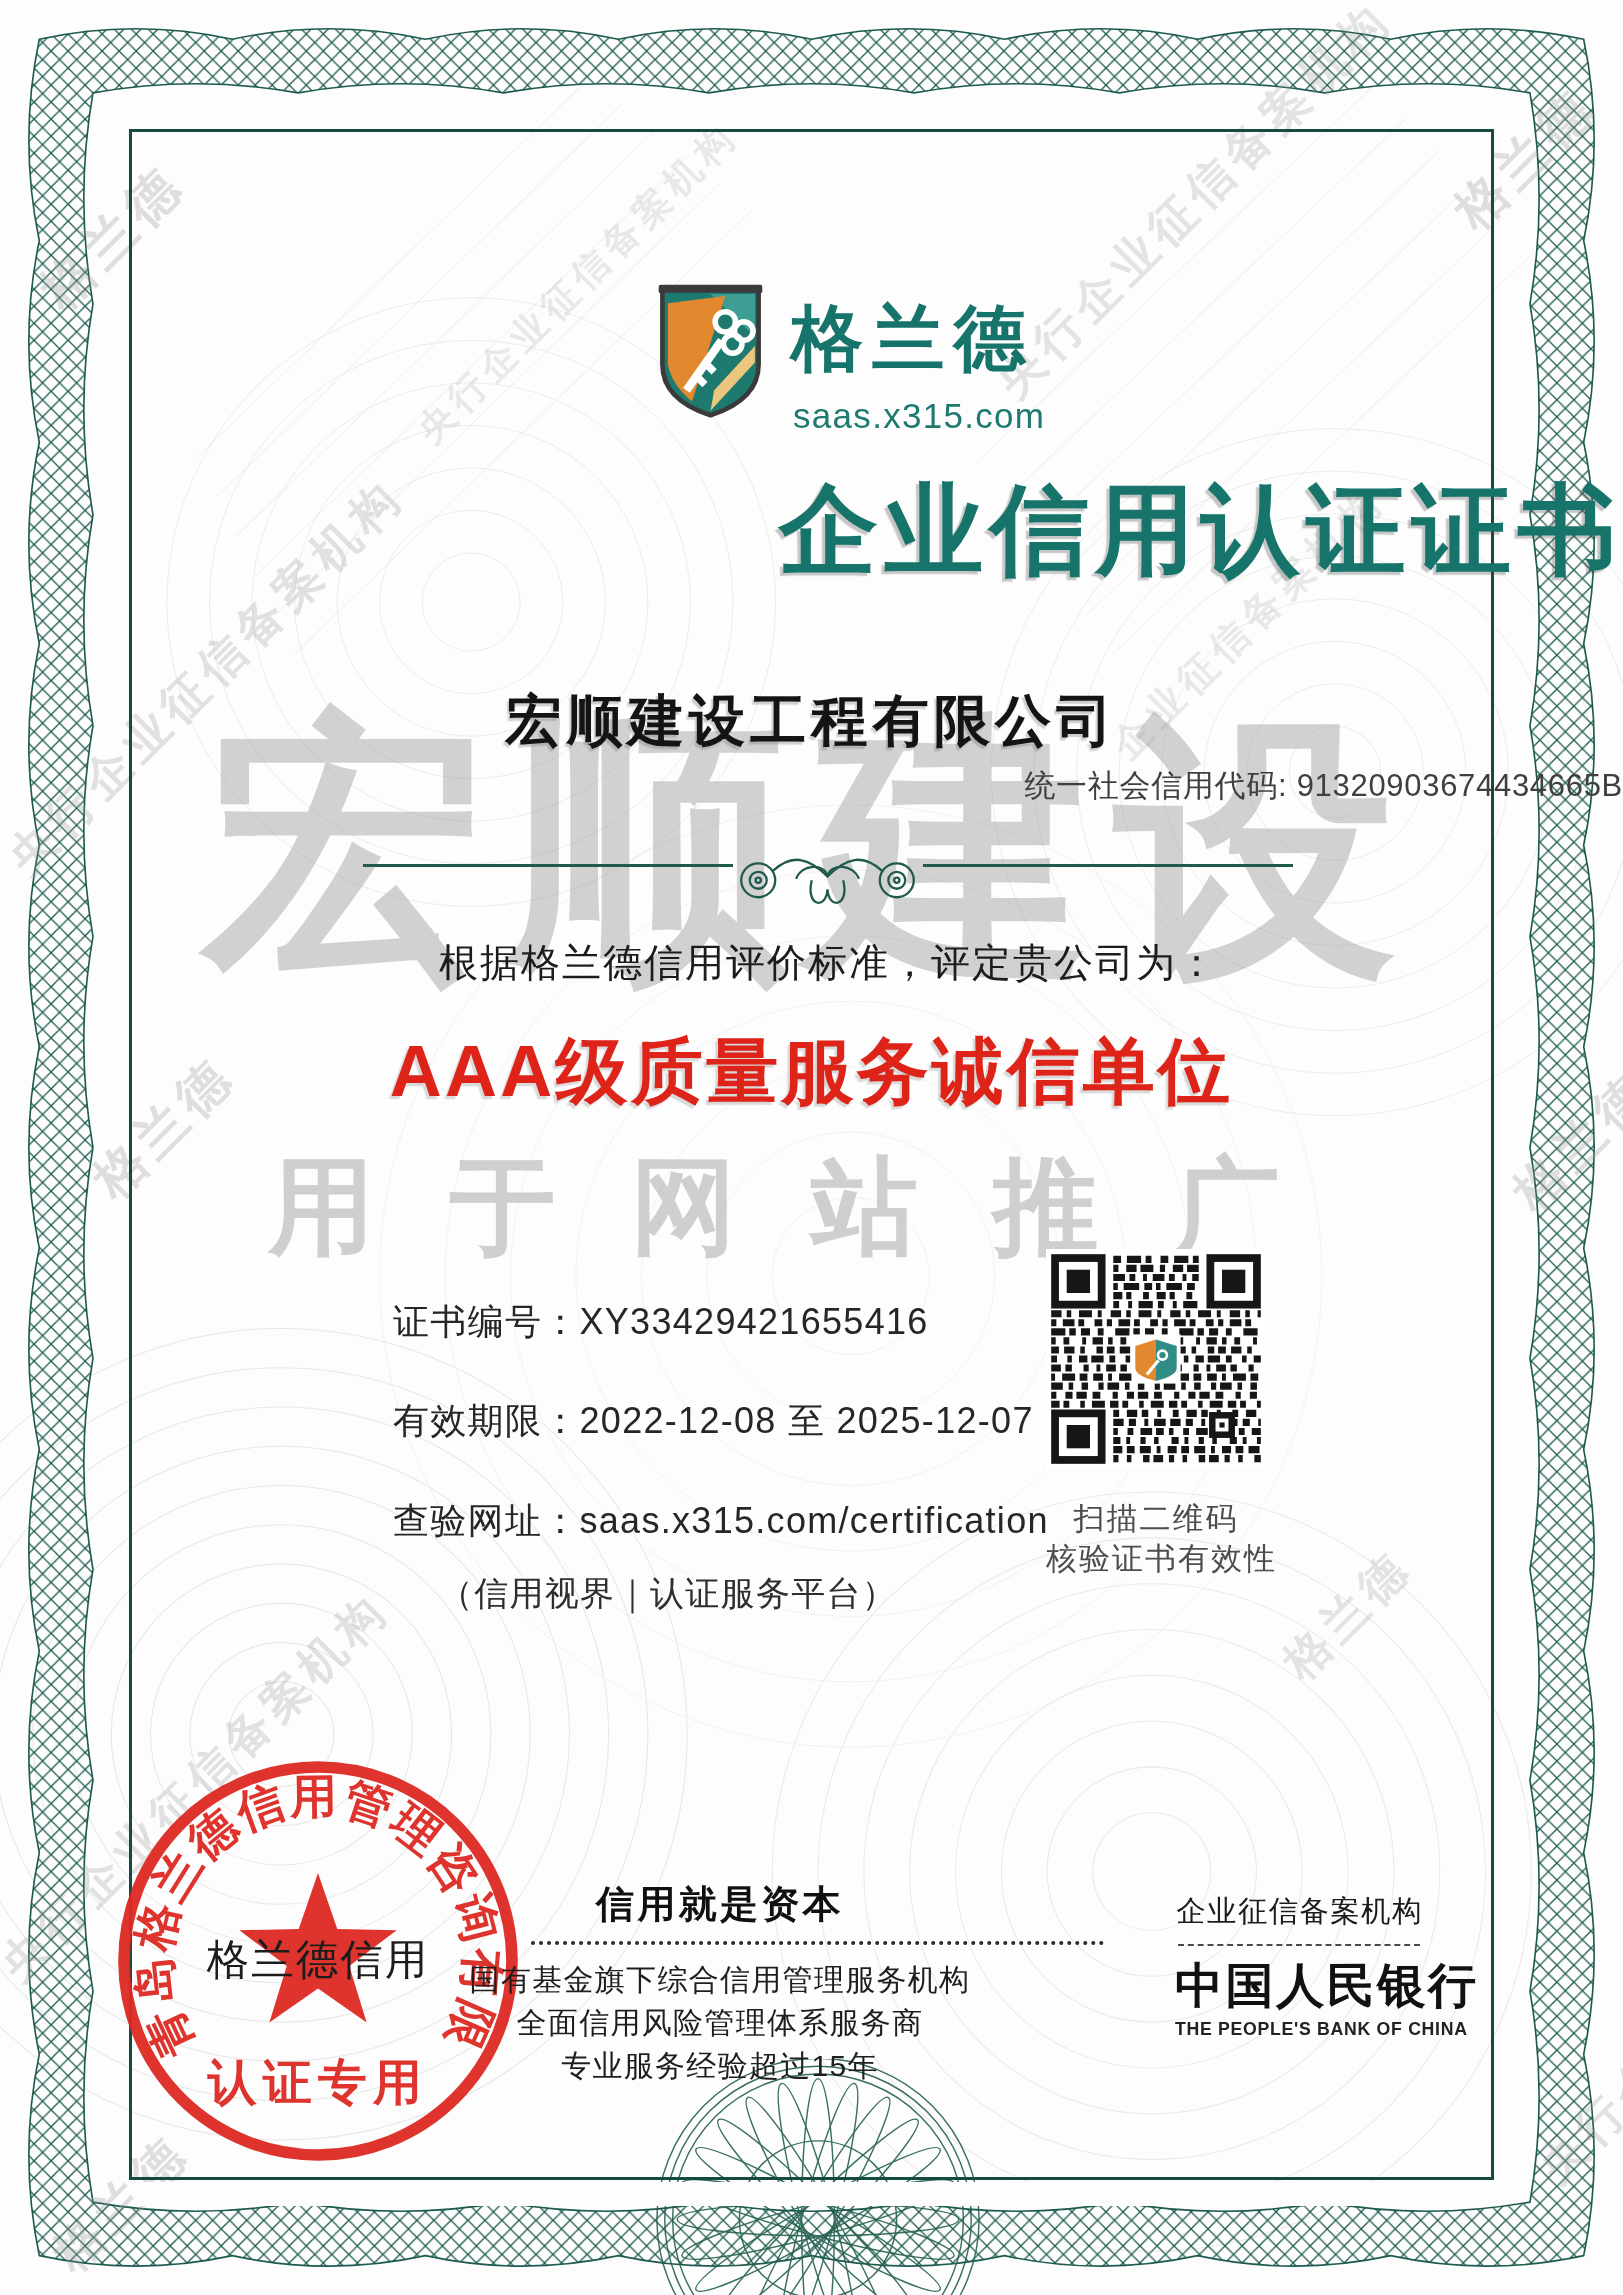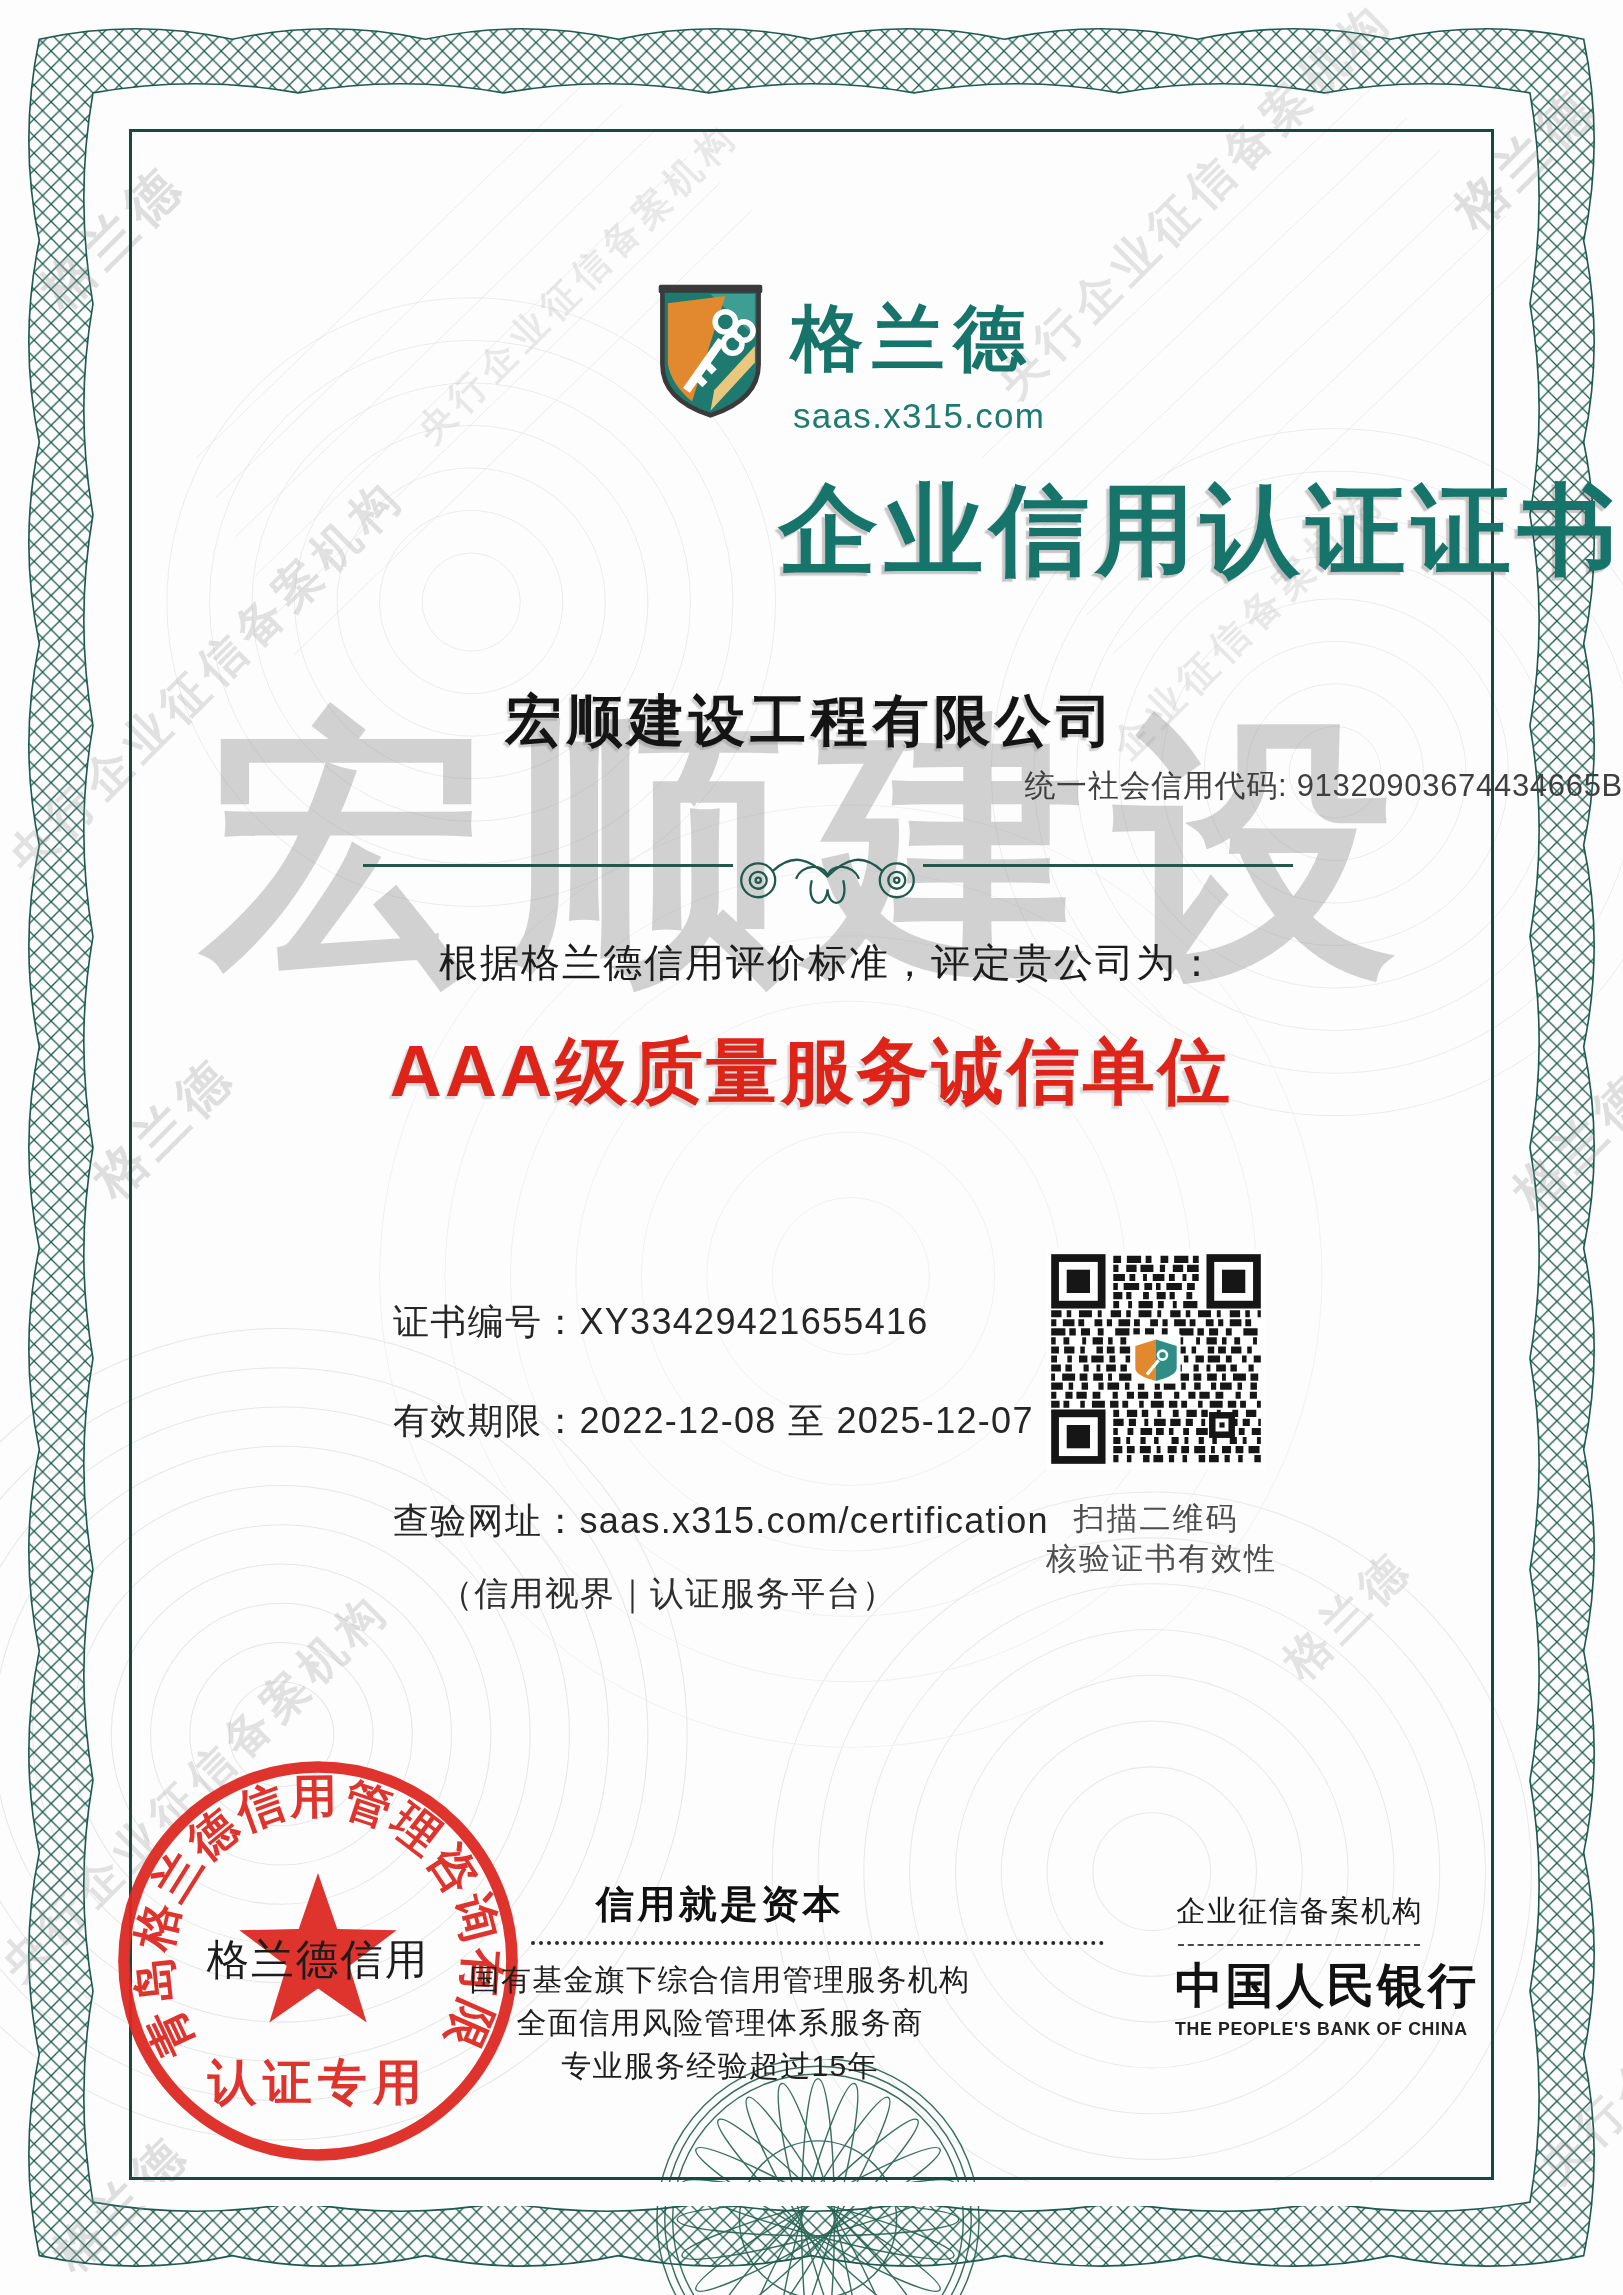--- a/index.html
+++ b/index.html
@@ -161,20 +161,21 @@
   <div class="dw" style="left:39px;top:2239px;font-size:49px;opacity:.30;">格兰德</div>
   <div class="dw" style="left:982px;top:367px;font-size:47px;opacity:.25;">央行企业征信备案机构</div>
   <div class="dw" style="left:1440px;top:196px;font-size:51px;opacity:.30;">格兰德</div>
   <div class="dw" style="left:1100px;top:733px;font-size:39px;opacity:.20;">企业征信备案机构</div>
   <div class="dw" style="left:1499px;top:1178px;font-size:50px;opacity:.30;">格兰德</div>
   <div class="dw" style="left:1270px;top:1649px;font-size:46px;opacity:.25;">格兰德</div>
   <div class="dw" style="left:1525px;top:2153px;font-size:46px;opacity:.28;">央行企业征信备案机构</div>
   <div class="dw" style="left:406px;top:419px;font-size:37px;opacity:.20;">央行企业征信备案机构</div>
 
   <div class="wm-company nowrap">宏顺建设</div>
+  <div class="wm-purpose nowrap">用于网站推广</div>
 
   <svg class="abs" style="left:651px;top:2059px;z-index:3;" width="334" height="334" viewBox="0 0 510 510">
     <g fill="none" stroke="#23604f" stroke-width="2.2" opacity="0.9">
       <ellipse cx="255" cy="245" rx="215" ry="25"></ellipse>
       <ellipse cx="255" cy="245" rx="215" ry="25" transform="rotate(15 255 245)"></ellipse>
       <ellipse cx="255" cy="245" rx="215" ry="25" transform="rotate(30 255 245)"></ellipse>
       <ellipse cx="255" cy="245" rx="215" ry="25" transform="rotate(45 255 245)"></ellipse>
       <ellipse cx="255" cy="245" rx="215" ry="25" transform="rotate(60 255 245)"></ellipse>
       <ellipse cx="255" cy="245" rx="215" ry="25" transform="rotate(75 255 245)"></ellipse>
       <ellipse cx="255" cy="245" rx="215" ry="25" transform="rotate(90 255 245)"></ellipse>

